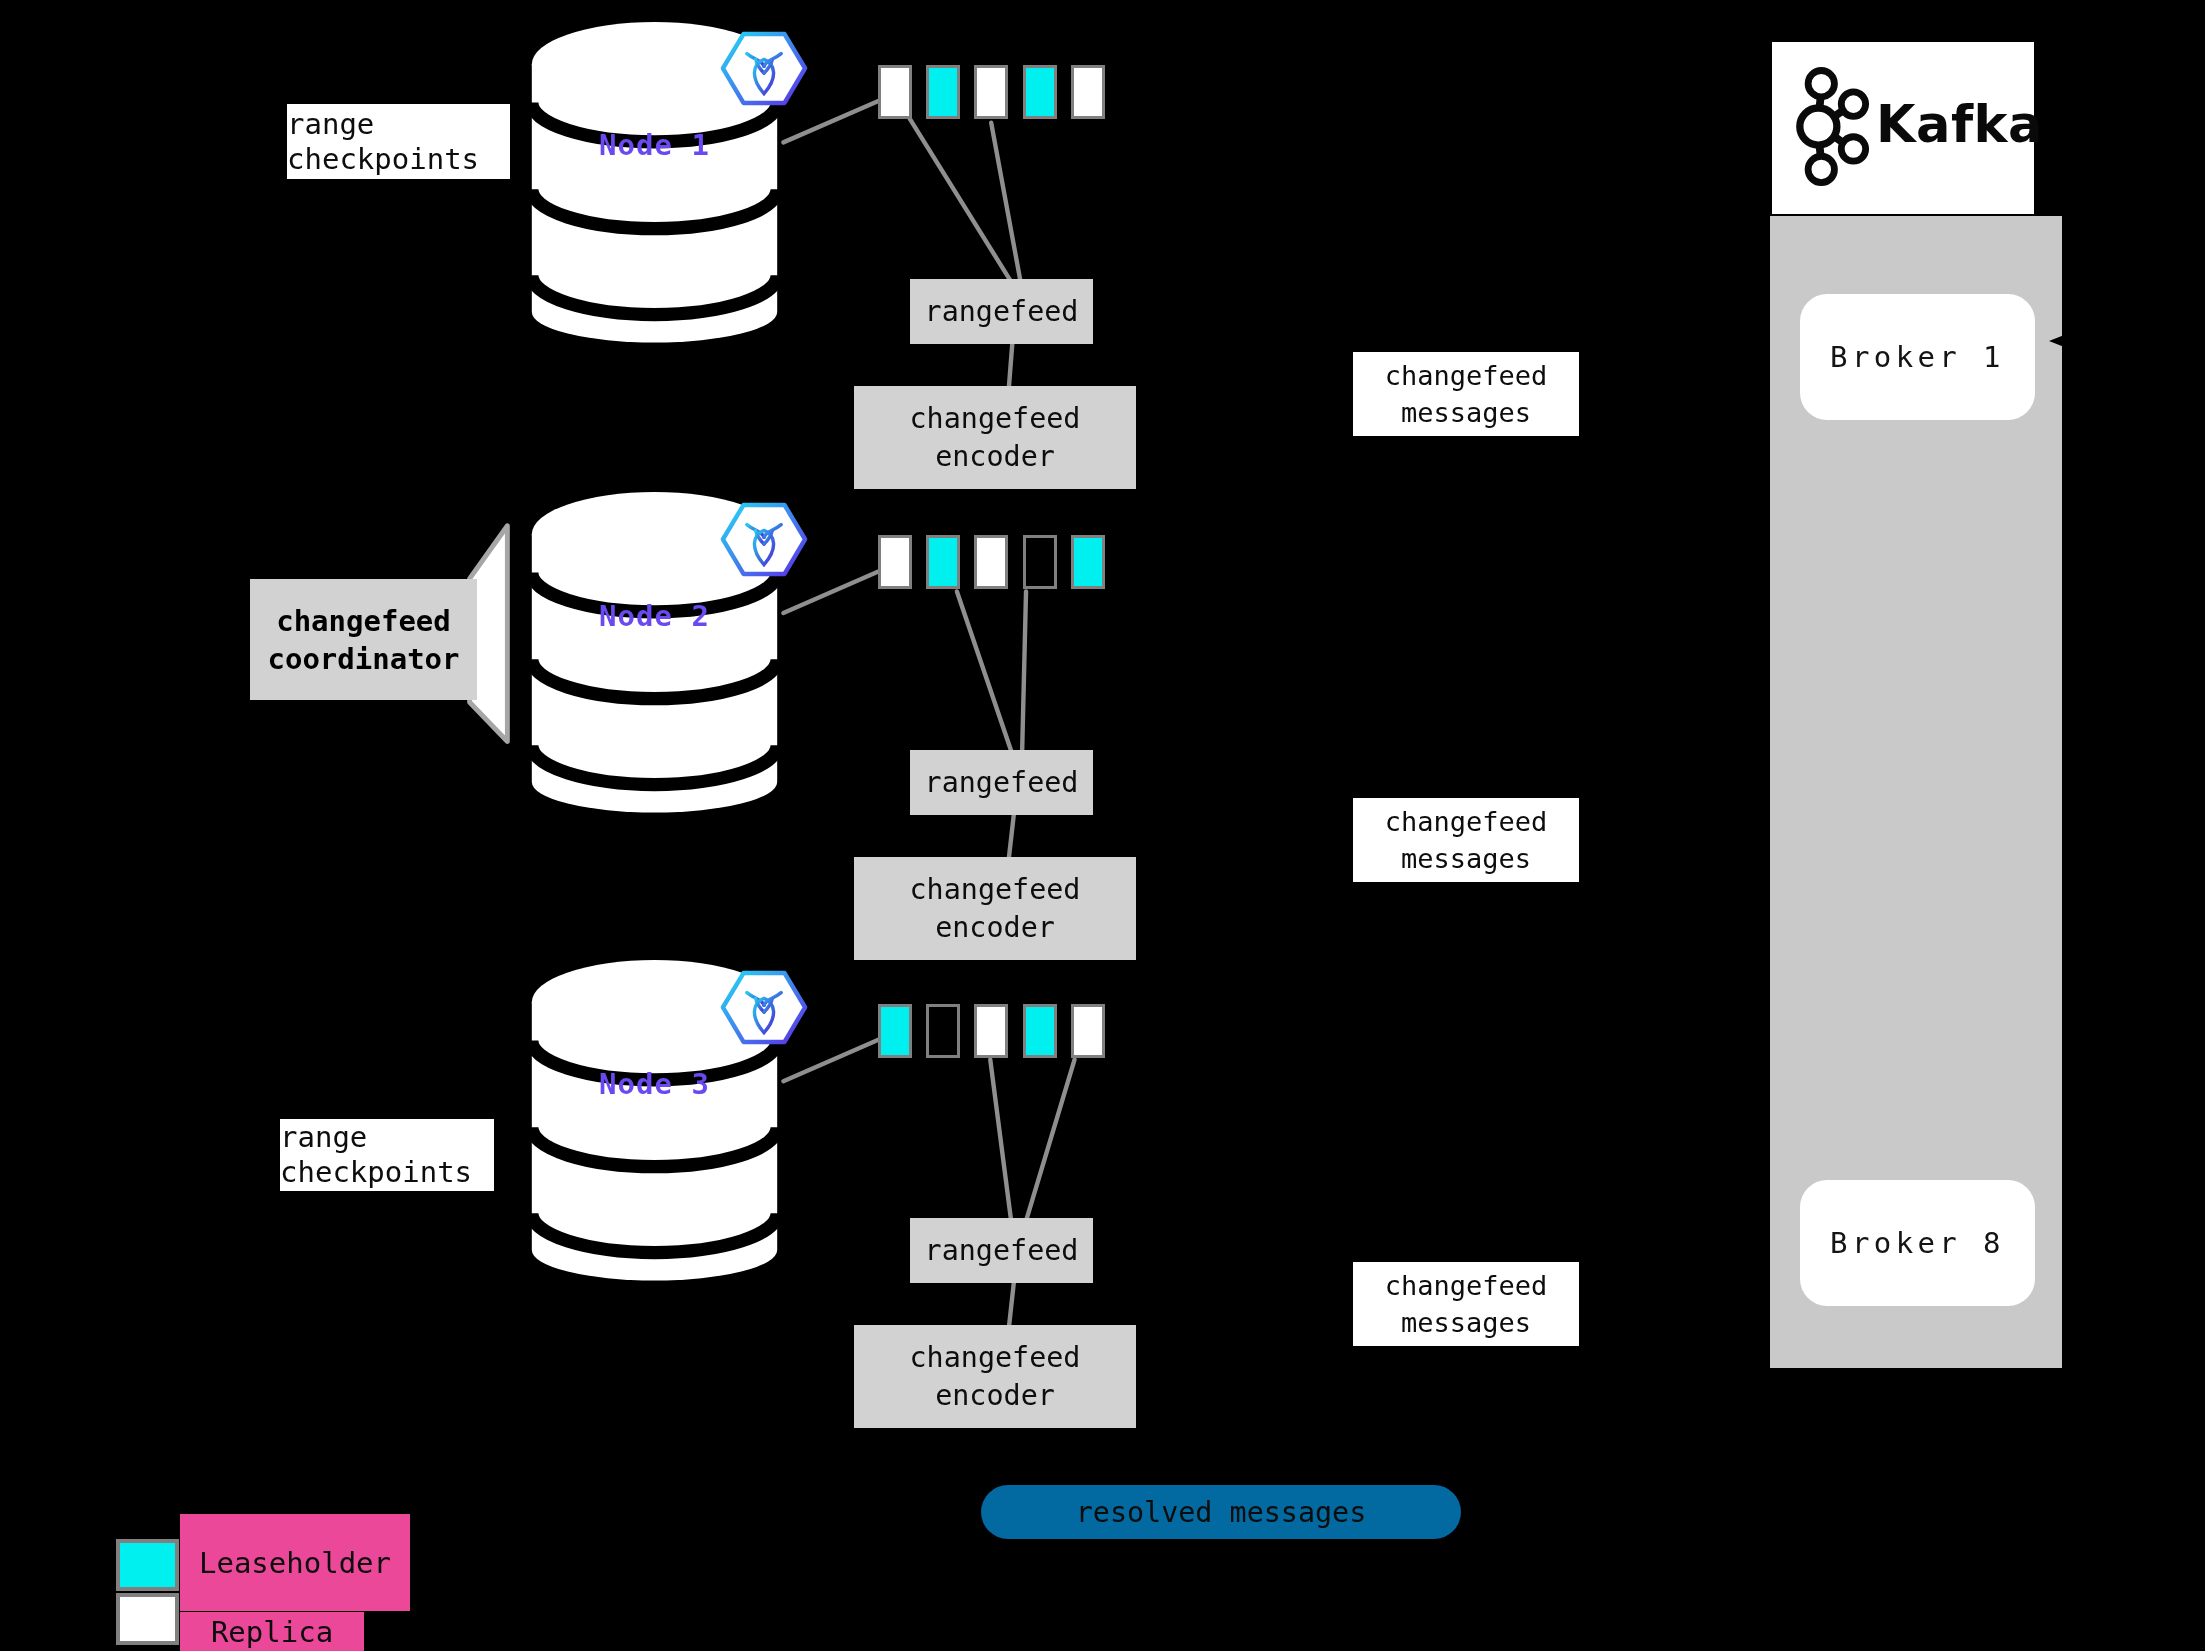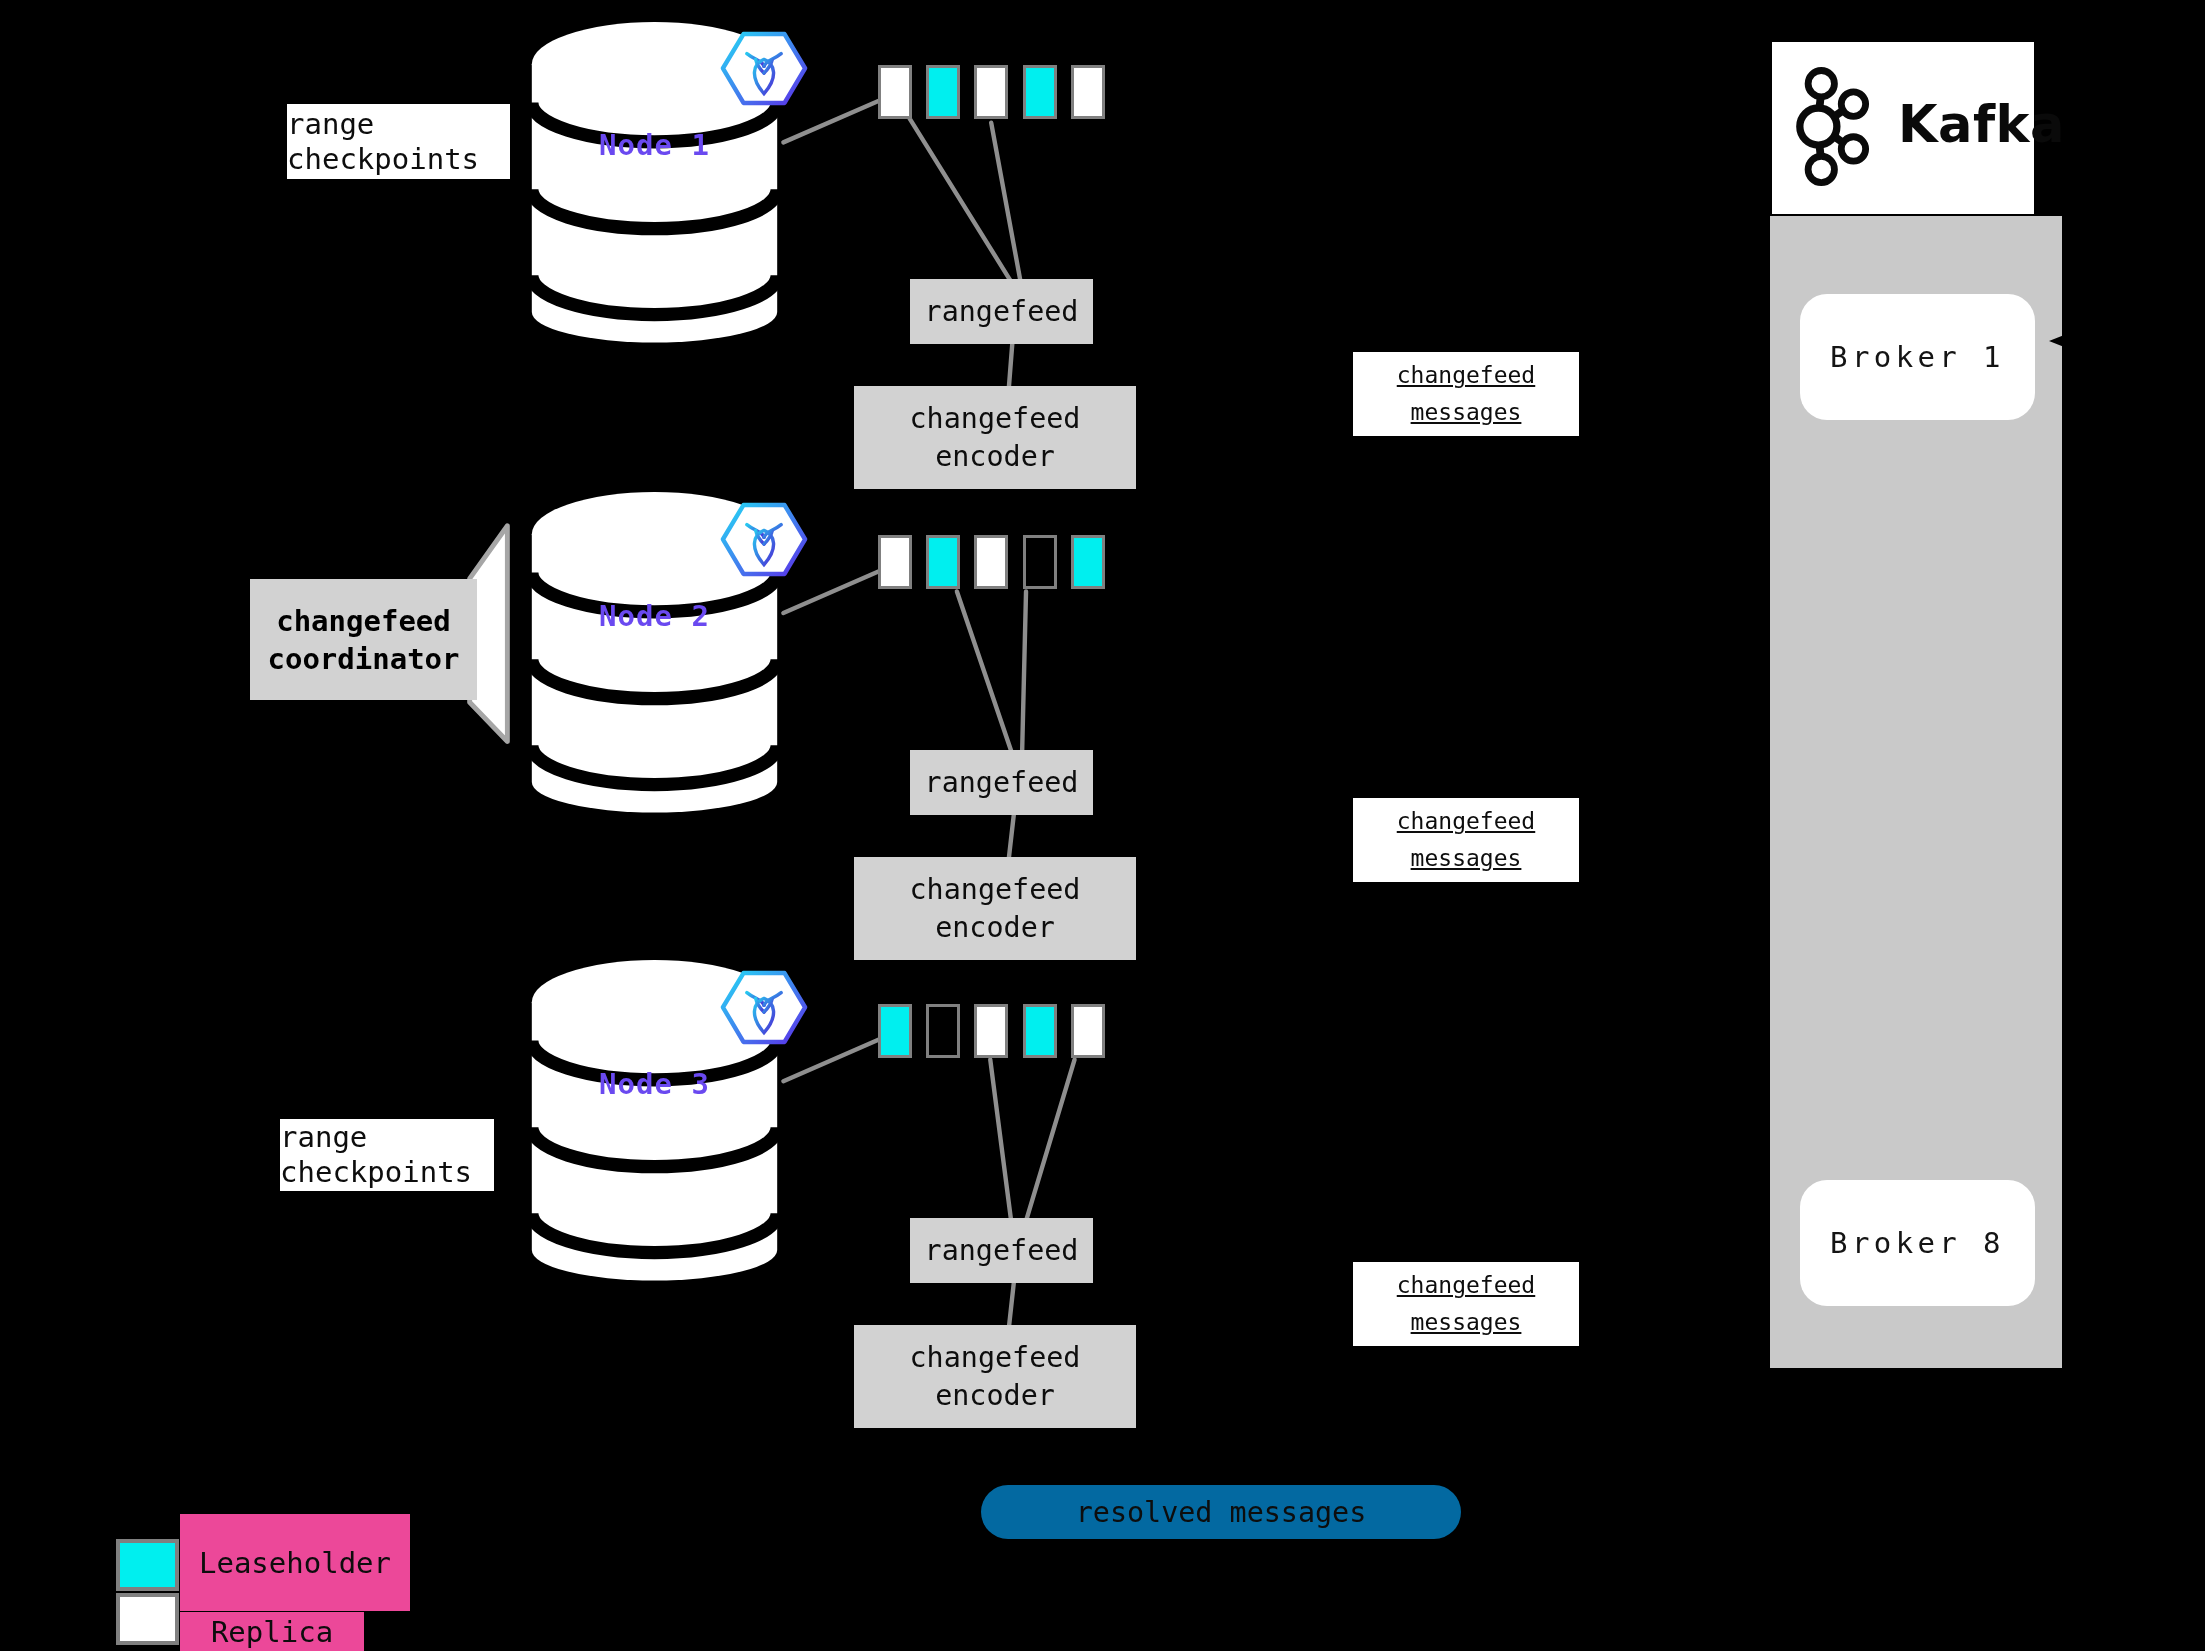--- a/index.html
+++ b/index.html
@@ -4,21 +4,21 @@
 <style>
   html,body{margin:0;padding:0;background:#000;}
   .stage{position:relative;width:2205px;height:1652px;background:#000;overflow:hidden;
          font-family:"DejaVu Sans Mono","Liberation Mono",monospace;}
   .abs{position:absolute;}
   svg{display:block;}
   .connector-layer{position:absolute;left:0;top:0;pointer-events:none;}
 
   
   .whitebox{background:#fff;color:#0d0d0d;display:flex;align-items:center;justify-content:center;
-            text-align:center;font-size:23px;line-height:37px;text-decoration:underline;}
+            text-align:center;font-size:27px;line-height:37px;}
   .caption{background:#fff;color:#0d0d0d;display:flex;align-items:center;justify-content:center;
            text-align:left;font-size:29px;line-height:35px;overflow:hidden;}
   
   .graybox{background:#d2d2d2;color:#0d0d0d;display:flex;align-items:center;justify-content:center;
            text-align:center;font-size:28.4px;line-height:38px;}
   .coordinator{background:#d2d2d2;color:#000;font-weight:bold;display:flex;align-items:center;
                justify-content:center;text-align:center;font-size:29px;line-height:38px;}
 
   
   .cylinder{width:265px;height:324px;}
@@ -28,21 +28,21 @@
   
   .squares{display:flex;gap:14.2px;}
   .sq{width:34px;height:54px;border:3.4px solid #808080;box-sizing:border-box;background:transparent;}
   .sq.leaseholder{background:#00efef;}
   .sq.replica{background:#fff;}
   .sq.empty{background:transparent;}
 
   
   .kafka-box{background:#fff;}
   .kafka-brand{position:absolute;left:104px;top:53px;color:#0a0a0a;font-weight:bold;font-size:51px;
-               font-family:"DejaVu Sans","Liberation Sans",sans-serif;letter-spacing:0.5px;margin-left:22px;}
+               font-family:"DejaVu Sans","Liberation Sans",sans-serif;letter-spacing:0.5px;}
   .panel{background:#c9c9c9;}
   .broker{position:absolute;left:1800px;width:235px;height:126px;background:#fff;border-radius:27px;
           display:flex;align-items:center;justify-content:center;color:#141414;font-size:29px;letter-spacing:4.4px;}
   .arrow-left{width:0;height:0;border-top:13.7px solid transparent;border-bottom:13.7px solid transparent;
               border-right:33px solid #000;}
 
   
   .pill{background:#0369a1;color:#0d0d0d;border-radius:27px;display:flex;align-items:center;justify-content:center;
         font-size:28.4px;}
   .swatch{border:4.4px solid #808080;box-sizing:border-box;background:#fff;}

